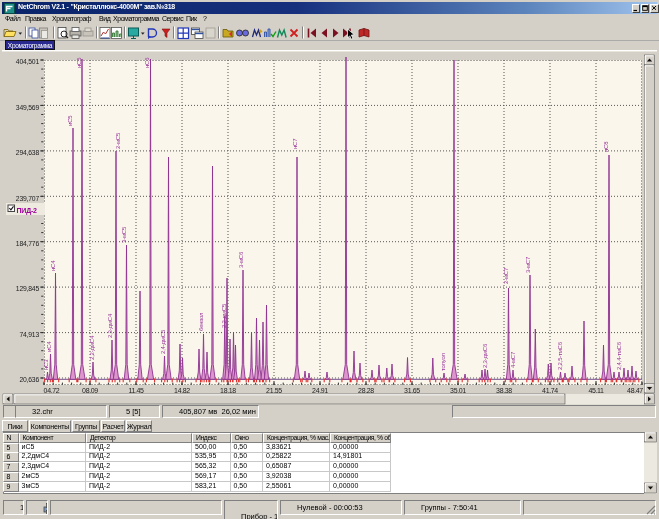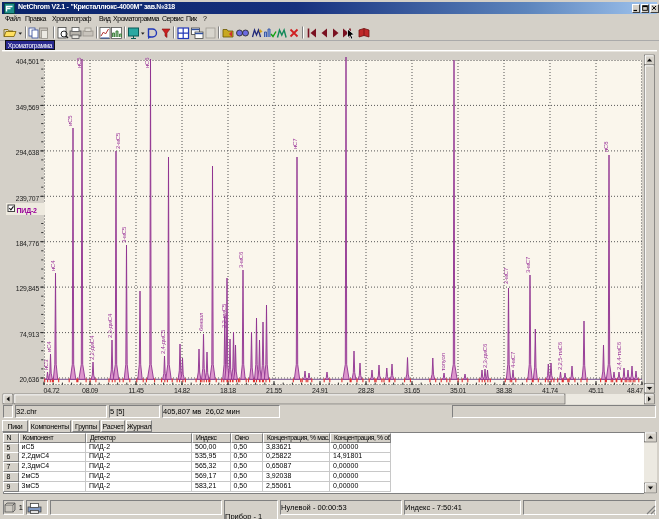--- a/index.html
+++ b/index.html
@@ -1,16 +1,16 @@
 <!DOCTYPE html>
 <html><head><meta charset="utf-8"><style>
 *{margin:0;padding:0;box-sizing:border-box}
 body{width:659px;height:519px;font-family:"Liberation Sans",sans-serif;background:#d4d0c8;overflow:hidden}
 .abs{position:absolute}
-.cell{position:absolute;border:1px solid;border-color:#808080 #fff #fff #808080;font-size:7.5px;color:#000;padding-left:0;display:flex;align-items:center;background:#d4d0c8;white-space:nowrap;overflow:hidden}
+.cell{position:absolute;border:1px solid;border-color:#808080 #fff #fff #808080;font-size:7.5px;color:#000;padding-left:16px;display:flex;align-items:center;background:#d4d0c8;white-space:nowrap;overflow:hidden}
 </style></head><body>
 <div style="position:relative;width:659px;height:519px">
 <div class="abs" style="left:2px;top:2px;width:655px;height:12px;background:linear-gradient(90deg,#0a246a,#16307e 45%,#5c84bc 80%,#a0c4ee)">
 <svg class="abs" style="left:2px;top:1px" width="11" height="11">
         <rect x="0.5" y="0.5" width="10" height="10" fill="#1d8d88" stroke="#0a4a46"></rect>
         <path d="M2.5 8.5 v-5 h6 M2.5 5.5 h4" stroke="#fff" stroke-width="1.4" fill="none"></path>
       </svg>
 <div class="abs" style="left:16px;top:1px;font-size:7px;font-weight:bold;color:#fff;letter-spacing:-0.25px">NetChrom V2.1 - "Кристаллюкс-4000М" зав.№318</div>
 <div class="abs" style="left:629.5px;top:2px;width:8.5px;height:8.5px;background:#d4d0c8;border:1px solid;border-color:#fff #404040 #404040 #fff"></div>
 <div class="abs" style="left:638.5px;top:2px;width:8.5px;height:8.5px;background:#d4d0c8;border:1px solid;border-color:#fff #404040 #404040 #fff"></div>
@@ -275,21 +275,21 @@
       </g>
       <g>
         <rect x="644.5" y="342" width="10" height="10" fill="#d4d0c8" stroke="#404040" stroke-width="0.5"></rect>
         <path d="M645 342.8 h8.5 M645.3 342.5 v8.5" stroke="#fff" stroke-width="1"></path>
         <path d="M651 347 l-3 -2.6 v5.2 z" fill="#111"></path>
       </g>
     </svg>
 <div class="cell" style="left:3px;top:405px;width:10px;height:13px"></div>
 <div class="cell" style="left:15px;top:405px;width:92px;height:13px">32.chr</div>
 <div class="cell" style="left:109px;top:405px;width:51px;height:13px">5 [5]</div>
-<div class="cell" style="left:162px;top:405px;width:118px;height:13px">405,807 мв&nbsp;&nbsp;26,02 мин</div>
+<div class="cell" style="left:162px;top:405px;width:97px;height:13px">405,807 мв&nbsp;&nbsp;26,02 мин</div>
 <div class="cell" style="left:452px;top:405px;width:204px;height:13px"></div>
 <div class="abs" style="left:2px;top:420px;width:26px;height:12px;background:#d4d0c8;border:1px solid #808080;border-bottom:1px solid #808080;border-top-color:#fff;border-left-color:#fff;font-size:7px;text-align:center;line-height:11px;letter-spacing:-0.2px">Пики</div>
 <div class="abs" style="left:29px;top:420px;width:42px;height:12px;background:#d4d0c8;border:1px solid #808080;border-bottom:none;border-top-color:#fff;border-left-color:#fff;font-size:7px;text-align:center;line-height:11px;letter-spacing:-0.2px">Компоненты</div>
 <div class="abs" style="left:72px;top:420px;width:28px;height:12px;background:#d4d0c8;border:1px solid #808080;border-bottom:1px solid #808080;border-top-color:#fff;border-left-color:#fff;font-size:7px;text-align:center;line-height:11px;letter-spacing:-0.2px">Группы</div>
 <div class="abs" style="left:101px;top:420px;width:24px;height:12px;background:#d4d0c8;border:1px solid #808080;border-bottom:1px solid #808080;border-top-color:#fff;border-left-color:#fff;font-size:7px;text-align:center;line-height:11px;letter-spacing:-0.2px">Расчет</div>
 <div class="abs" style="left:126px;top:420px;width:26px;height:12px;background:#d4d0c8;border:1px solid #808080;border-bottom:1px solid #808080;border-top-color:#fff;border-left-color:#fff;font-size:7px;text-align:center;line-height:11px;letter-spacing:-0.2px">Журнал</div>
 <div class="abs" style="left:2.5px;top:432px;width:641px;height:62px;background:#fff;border:1px solid #808080;border-right:none"></div>
 <div class="abs" style="left:2.5px;top:432.5px;width:16px;height:10px;background:#d4d0c8;border:1px solid;border-color:#fff #808080 #808080 #fff;font-size:6.8px;padding-left:3px;letter-spacing:-0.4px;white-space:nowrap;overflow:hidden">N</div>
 <div class="abs" style="left:18.5px;top:432.5px;width:67.5px;height:10px;background:#d4d0c8;border:1px solid;border-color:#fff #808080 #808080 #fff;font-size:6.8px;padding-left:3px;letter-spacing:-0.4px;white-space:nowrap;overflow:hidden">Компонент</div>
 <div class="abs" style="left:86px;top:432.5px;width:106px;height:10px;background:#d4d0c8;border:1px solid;border-color:#fff #808080 #808080 #fff;font-size:6.8px;padding-left:3px;letter-spacing:-0.4px;white-space:nowrap;overflow:hidden">Детектор</div>
@@ -351,17 +351,17 @@
 <div class="cell" style="left:26px;top:500px;width:22px;height:15px">
       <svg width="16" height="12">
         <rect x="1" y="5" width="13" height="5" fill="#8098c0" stroke="#444" stroke-width="0.8"></rect>
         <rect x="3.5" y="1.5" width="8" height="4" fill="#fff" stroke="#444" stroke-width="0.8"></rect>
         <rect x="3.5" y="8.5" width="8" height="3" fill="#e0e0e0" stroke="#444" stroke-width="0.8"></rect>
       </svg>
     </div>
 <div class="cell" style="left:50px;top:500px;width:172px;height:15px"></div>
 <div class="cell" style="left:224px;top:500px;width:54px;height:32px">Прибор - 1</div>
 <div class="cell" style="left:280px;top:500px;width:122px;height:15px">Нулевой - 00:00:53</div>
-<div class="cell" style="left:404px;top:500px;width:117px;height:15px">Индекс - 7:50:41</div>
+<div class="cell" style="left:404px;top:500px;width:117px;height:15px">Группы - 7:50:41</div>
 <div class="cell" style="left:523px;top:500px;width:133px;height:15px"></div>
 <svg class="abs" style="left:645px;top:504px" width="12" height="12">
       <path d="M10 2 L2 10 M10 6 L6 10 M10 10 l-1 0" stroke="#808080" stroke-width="1.2"></path>
     </svg>
 </div>
 </body></html>

